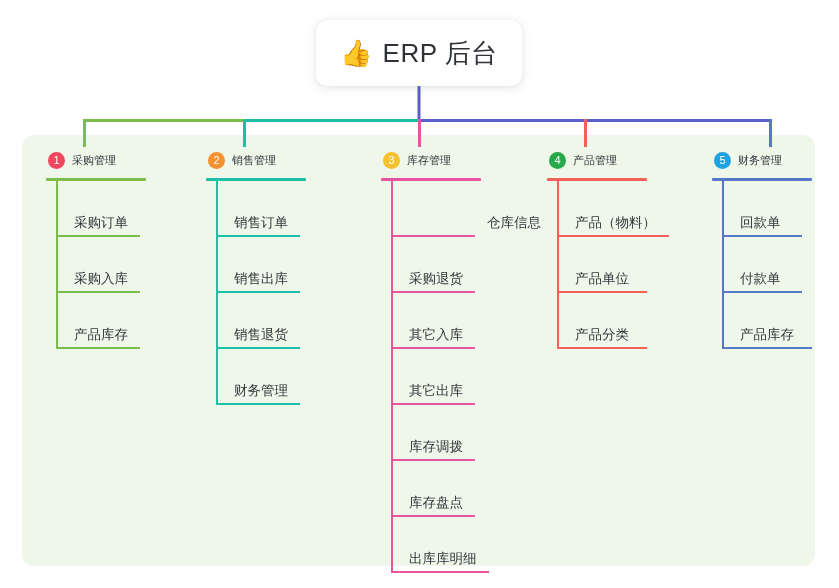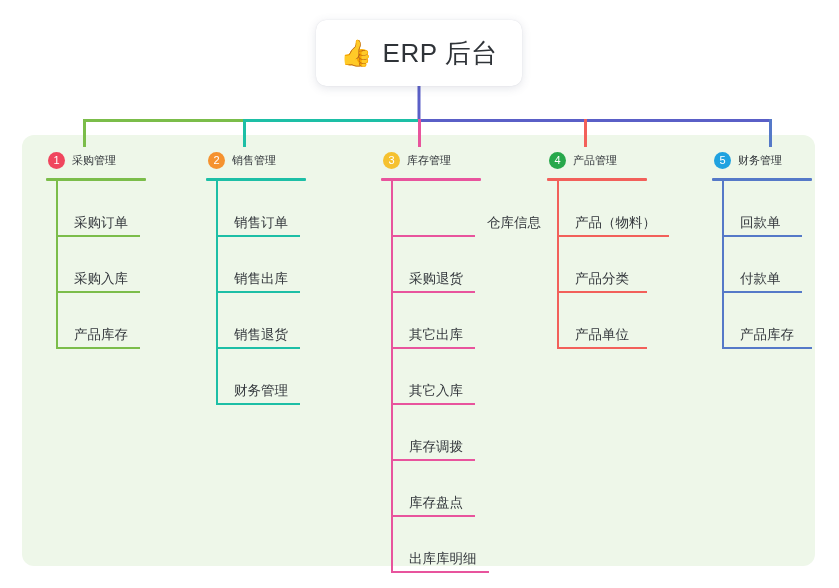--- a/index.html
+++ b/index.html
@@ -221,25 +221,25 @@
     <div class="leaf-list">
       <div class="leaf" style="height:56px;justify-content:flex-end;">
         <span class="leaf-label">仓库信息</span>
         <span class="leaf-underline" style="width: 84px; background: rgb(232, 84, 157);"></span>
       </div>
       <div class="leaf" style="height:56px;">
         <span class="leaf-label">采购退货</span>
         <span class="leaf-underline" style="width: 84px; background: rgb(232, 84, 157);"></span>
       </div>
       <div class="leaf" style="height:56px;">
+        <span class="leaf-label">其它入库</span>
+        <span class="leaf-underline" style="width: 84px; background: rgb(232, 84, 157);"></span>
+      </div>
+      <div class="leaf" style="height:56px;">
         <span class="leaf-label">其它出库</span>
-        <span class="leaf-underline" style="width: 84px; background: rgb(232, 84, 157);"></span>
-      </div>
-      <div class="leaf" style="height:56px;">
-        <span class="leaf-label">其它入库</span>
         <span class="leaf-underline" style="width: 84px; background: rgb(232, 84, 157);"></span>
       </div>
       <div class="leaf" style="height:56px;">
         <span class="leaf-label">库存调拨</span>
         <span class="leaf-underline" style="width: 84px; background: rgb(232, 84, 157);"></span>
       </div>
       <div class="leaf" style="height:56px;">
         <span class="leaf-label">库存盘点</span>
         <span class="leaf-underline" style="width: 84px; background: rgb(232, 84, 157);"></span>
       </div>
@@ -256,27 +256,27 @@
       <span class="badge" style="background: rgb(39, 168, 75);">4</span>
       <span class="col-title">产品管理</span>
     </div>
     <div class="col-underline" style="width: 100px; background: rgb(242, 96, 90);"></div>
     <div class="leaf-list">
       <div class="leaf" style="height:56px;">
         <span class="leaf-label">产品（物料）</span>
         <span class="leaf-underline" style="width: 112px; background: rgb(242, 96, 90);"></span>
       </div>
       <div class="leaf" style="height:56px;">
+        <span class="leaf-label">产品单位</span>
+        <span class="leaf-underline" style="width: 90px; background: rgb(242, 96, 90);"></span>
+      </div>
+      <div class="leaf" style="height:56px;">
         <span class="leaf-label">产品分类</span>
         <span class="leaf-underline" style="width: 90px; background: rgb(242, 96, 90);"></span>
       </div>
-      <div class="leaf" style="height:56px;">
-        <span class="leaf-label">产品单位</span>
-        <span class="leaf-underline" style="width: 90px; background: rgb(242, 96, 90);"></span>
-      </div>
     <span style="position: absolute; left: 10px; top: 0px; bottom: 0px; width: 2px; background: rgb(242, 96, 90);"></span>
       </div>
   </div>
 
   <div class="column" style="left:712px; top:148px; width:150px;">
     <div class="col-header">
       <span class="badge" style="background: rgb(31, 162, 224);">5</span>
       <span class="col-title">财务管理</span>
     </div>
     <div class="col-underline" style="width: 100px; background: rgb(85, 121, 200);"></div>

